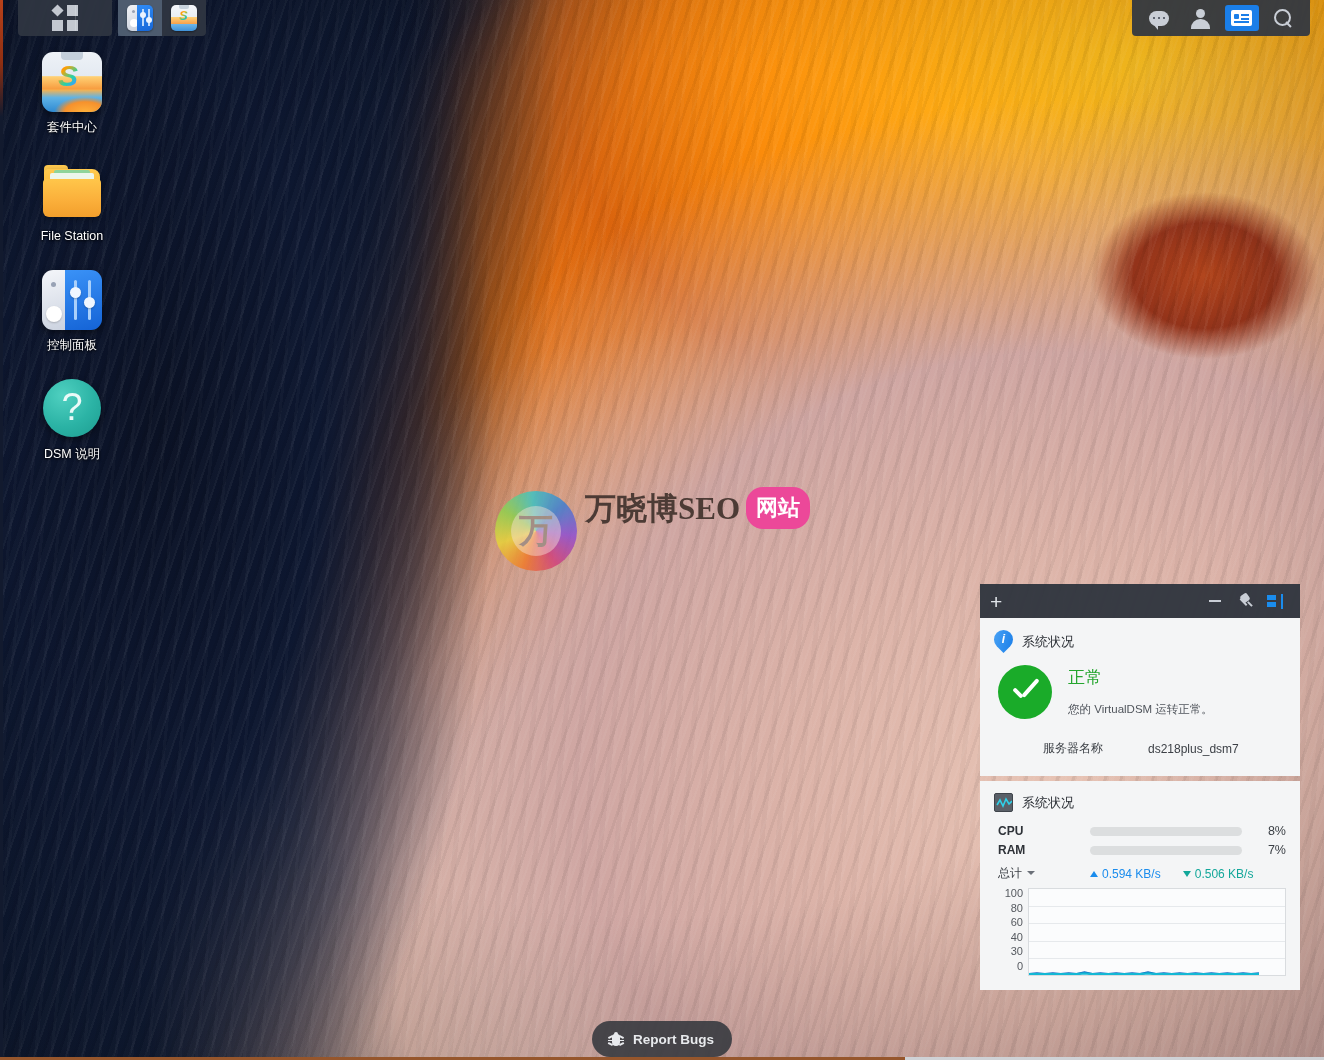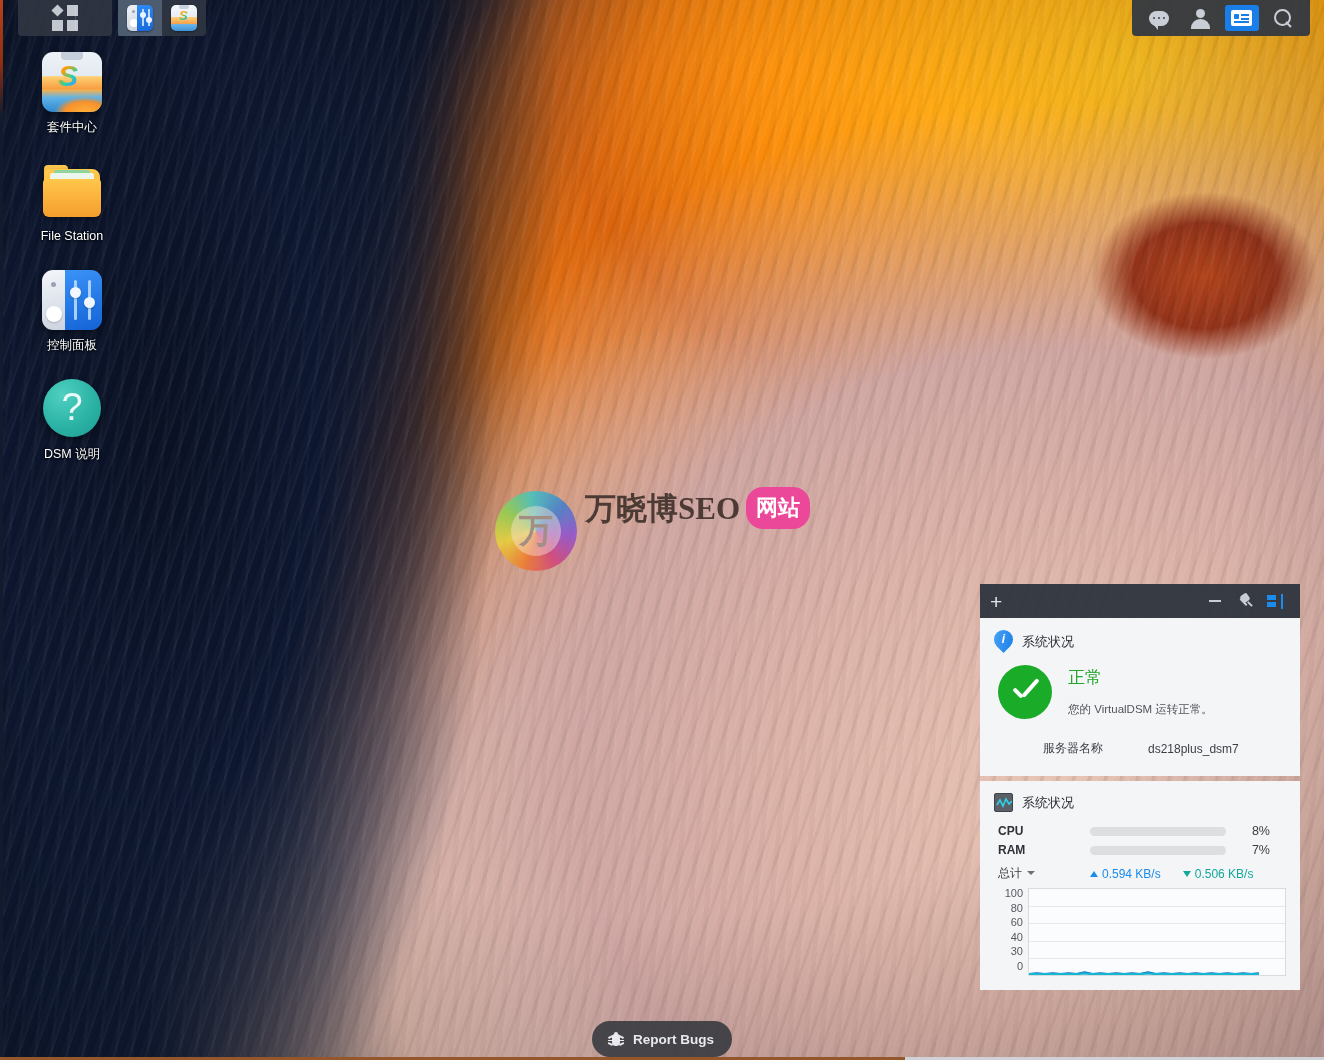--- a/index.html
+++ b/index.html
@@ -245,21 +245,21 @@
   .check-circle::before { content:''; position:absolute; left:14px; top:26px; width:12px; height:4px; background:#fff; border-radius:2px; transform: rotate(45deg); }
   .check-circle::after { content:''; position:absolute; left:21px; top:21px; width:23px; height:4px; background:#fff; border-radius:2px; transform: rotate(-48deg); }
   .status-txt .big { font-size: 17px; color: #25a62f; line-height: 22px; margin-bottom: 12px; }
   .status-txt .sub { font-size: 11.5px; color: #50555c; line-height: 16px; }
 
   .kv { display: flex; align-items: center; font-size: 12px; color: #3c4046; padding: 5px 0 5px 4px; }
   .kv .k { width: 150px; text-align: center; }
   .kv .v { color: #3c4046; }
   .caret { display:inline-block; width:0;height:0; border-left:4px solid transparent;border-right:4px solid transparent;border-top:4px solid #6b7078; margin-left:5px; vertical-align: 2px;}
 
-  .meter-row { display: flex; align-items: center; font-size: 12px; margin: 5px 16px 5px 4px; }
+  .meter-row { display: flex; align-items: center; font-size: 12px; margin: 5px 0 5px 4px; }
   .meter-row .ml { width: 92px; font-weight: 700; color: #2e3238; }
   .meter { flex: 1; height: 9px; border-radius: 5px; background: #dcdedf; overflow: hidden; }
   .meter .fill { height: 100%; border-radius: 5px; background: #1a8ced; }
   .meter-row .mv { width: 44px; text-align: right; color: #3c4046; font-size: 12.5px; }
 
   .net-row { display: flex; align-items: center; font-size: 12px; margin: 8px 0 6px 4px; }
   .net-row .nl { width: 92px; color: #3c4046; }
   .net-up { color: #1a8ced; margin-right: 22px; }
   .net-dn { color: #13a79a; }
   .arrow-up { display:inline-block;width:0;height:0;border-left:4px solid transparent;border-right:4px solid transparent;border-bottom:6px solid #1a8ced; margin-right:4px; vertical-align:1px;}

